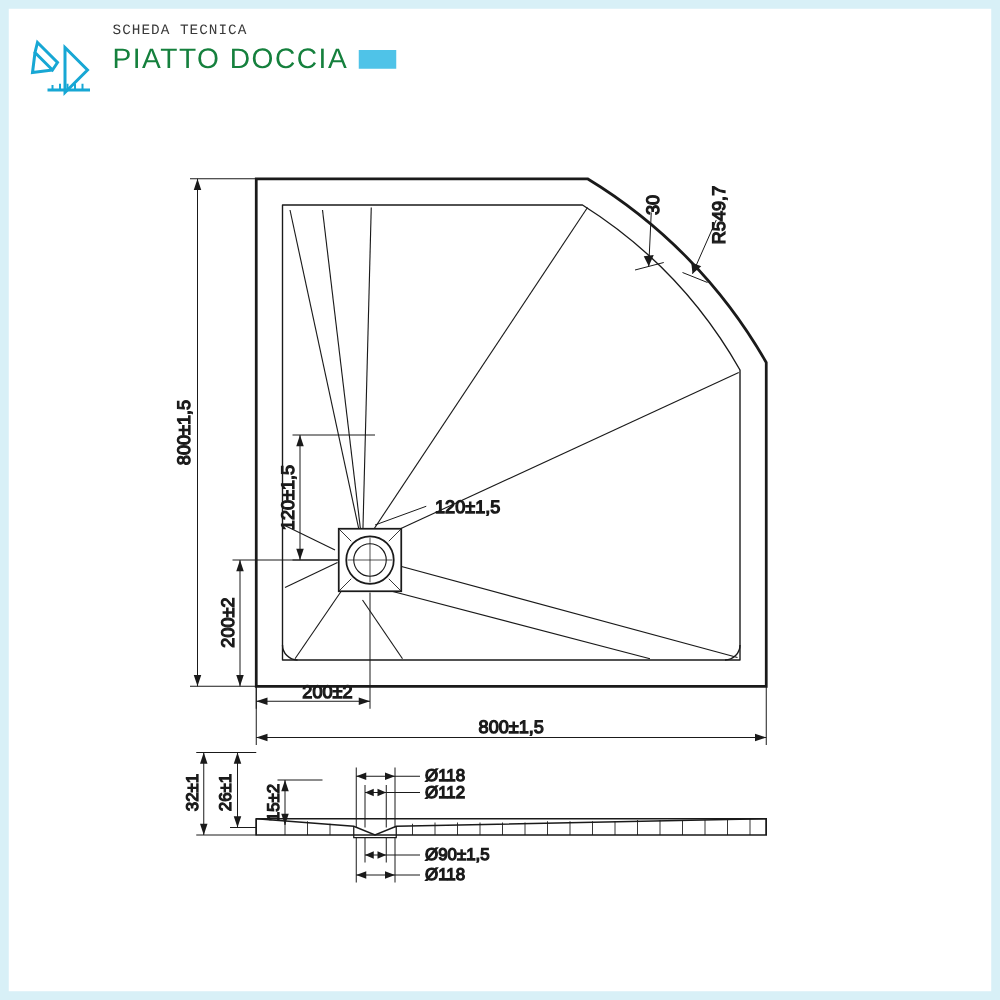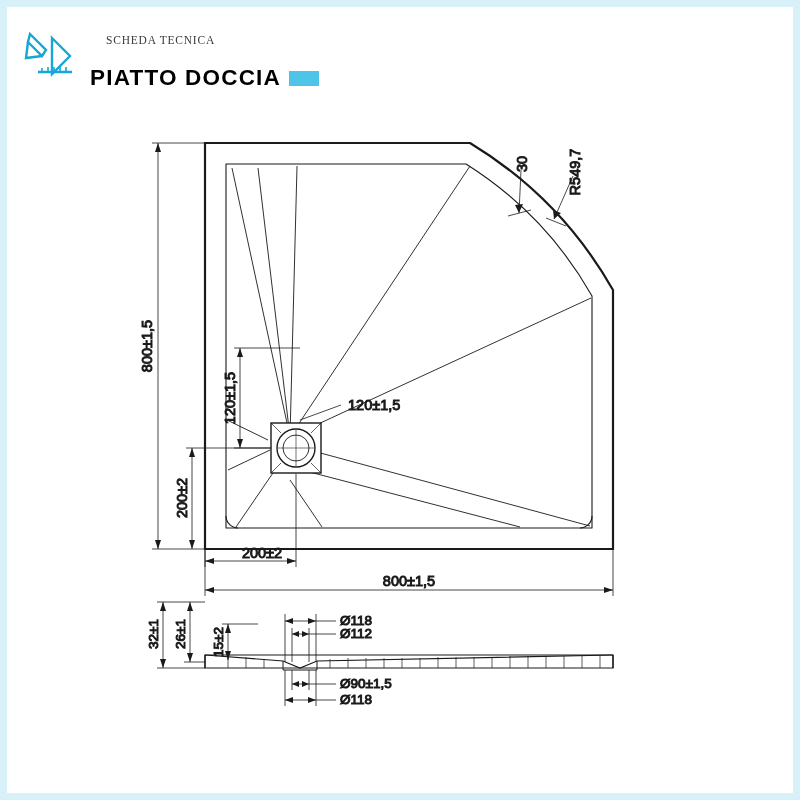--- a/index.html
+++ b/index.html
@@ -61,34 +61,34 @@
   }
   .header-texts {
     position: absolute;
     left: 68px;
     top: 0;
   }
   .header-sub {
     font-size: 11.5px;
     letter-spacing: 0.8px;
     color: #3a3a3a;
-    font-family: Liberation Serif, serif;
-    margin: 16px;
+    font-family: Liberation Mono, monospace;
+    margin: 0;
     padding: 0 0 3px 0;
     white-space: nowrap;
   }
   .header-title-wrap {
     display: flex;
     align-items: center;
   }
   .header-title {
     font-size: 22.5px;
     letter-spacing: 1.2px;
-    color: #000000;
-    font-weight: bold;
+    color: #15803d;
+    font-weight: normal;
     white-space: nowrap;
     font-family: "Liberation Sans", sans-serif;
   }
   .header-bar {
     display: inline-block;
     width: 30px;
     height: 15px;
     background: #4fc3e8;
     margin-left: 8px;
   }

